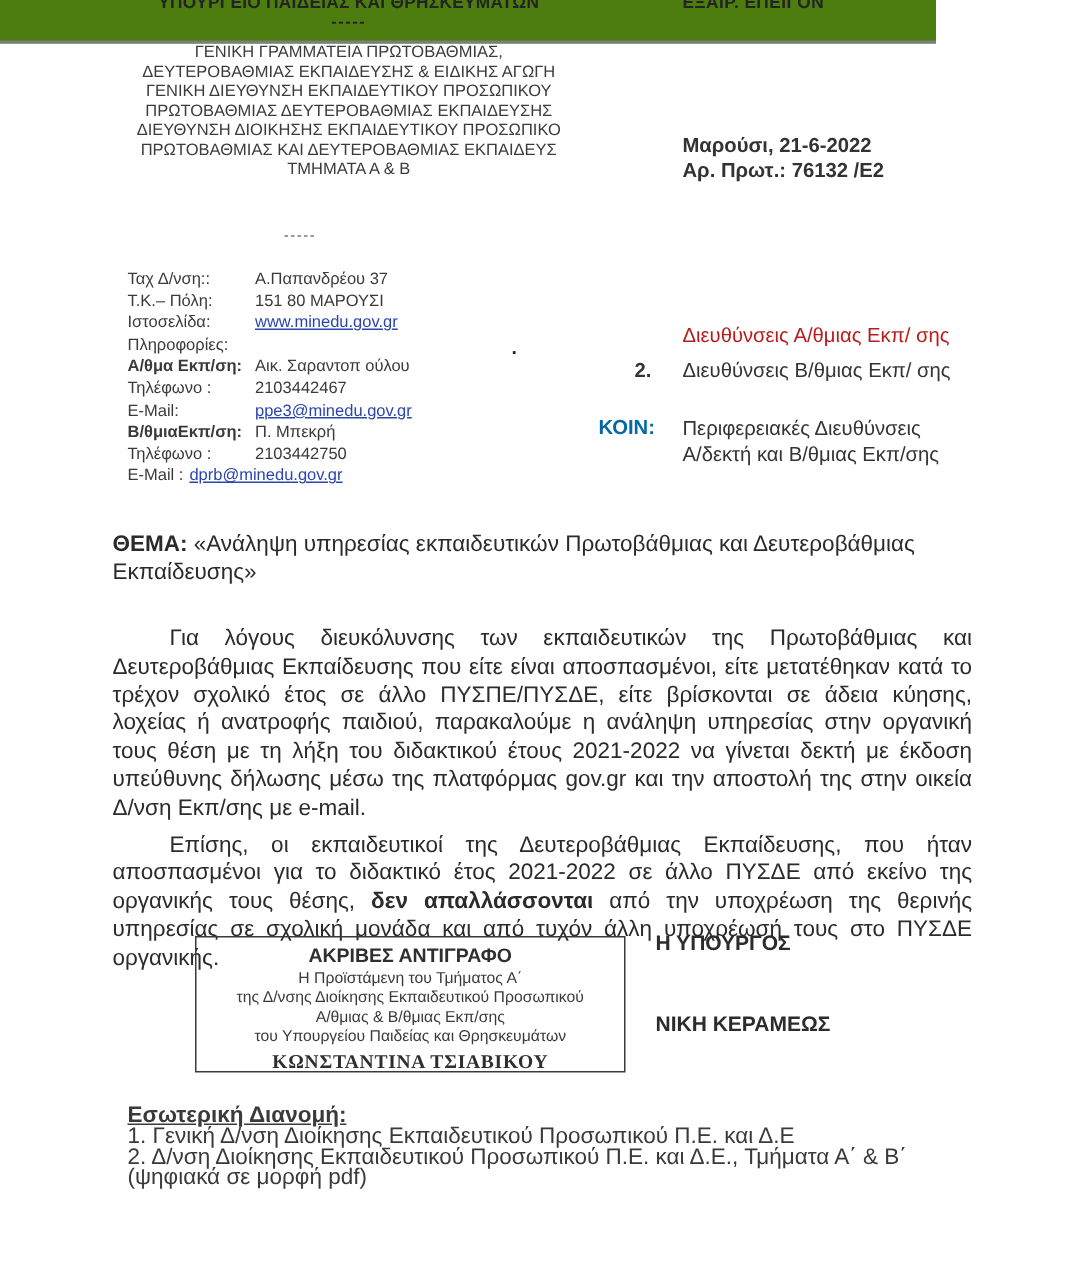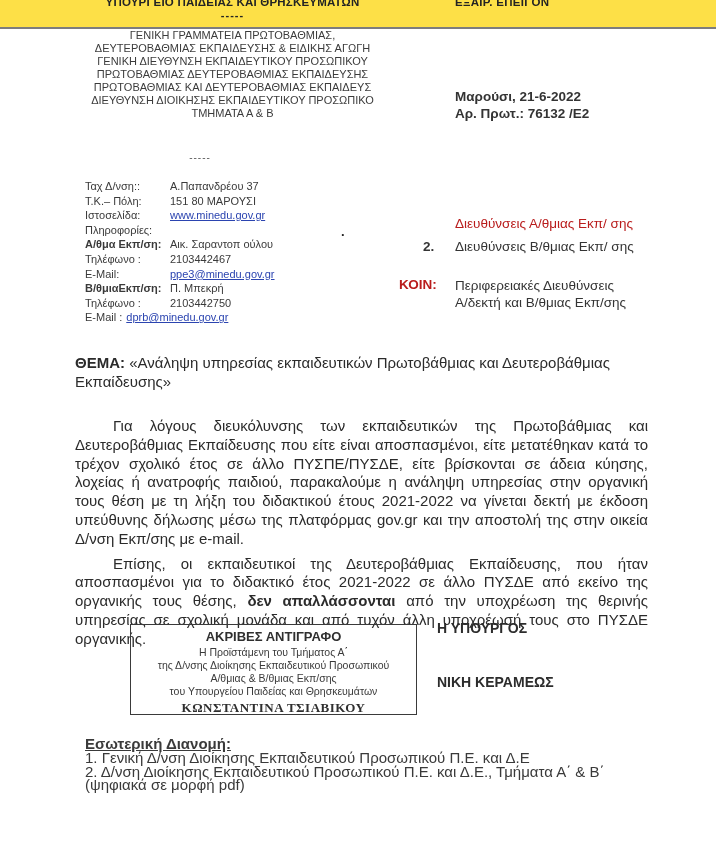--- a/index.html
+++ b/index.html
@@ -7,22 +7,22 @@
     position:relative;
     width:720px;height:846px;
     background:#ffffff;
     font-family:"Liberation Sans", sans-serif;
     color:#2e2e2e;
     overflow:hidden;
     margin:0 auto;
   }
   
   .band{
-    position:absolute;left:0;top:0;width:716px;height:27px;
-    background:#fde047;border-bottom:2px solid #7d7d7d;
+    position:absolute;left:0;top:0;width:624px;height:27px;
+    background:#4d7c0f;border-bottom:2px solid #7d7d7d;
     overflow:hidden;
   }
   .band-ministry{
     position:absolute;left:0;top:-4px;width:465px;
     text-align:center;font-size:11.5px;font-weight:bold;color:#222324;
     letter-spacing:.2px;
   }
   .band-dashes{
     position:absolute;left:0;top:9px;width:465px;
     text-align:center;font-size:11px;font-weight:bold;color:#242424;
@@ -54,21 +54,21 @@
   .crow{display:flex;height:14.6px;align-items:flex-start;white-space:nowrap;}
   .clabel{width:85px;flex:0 0 85px;}
   .clabel.b{font-weight:bold;}
   .crow.inline .clabel{width:auto;flex:0 0 auto;margin-right:4px;}
   .link{color:#2b44b0;text-decoration:underline;cursor:pointer;}
   
   .stray-dot{position:absolute;left:341px;top:224px;font-size:13px;font-weight:bold;color:#222;}
   .recip-item1{position:absolute;left:455px;top:216px;font-size:13.5px;color:#b91c1c;}
   .recip-num2{position:absolute;left:423px;top:239px;font-size:13.5px;font-weight:bold;color:#343434;}
   .recip-item2{position:absolute;left:455px;top:239px;font-size:13.5px;color:#343434;}
-  .koin-label{position:absolute;left:399px;top:277px;font-size:13.5px;font-weight:bold;color:#b91c1c;}
+  .koin-label{position:absolute;left:399px;top:277px;font-size:13.5px;font-weight:bold;color:#0369a1;}
   .koin-lines{position:absolute;left:455px;top:277px;font-size:13.5px;line-height:17px;color:#343434;}
   
   .subject{
     position:absolute;left:75px;top:354px;width:578px;
     font-size:15px;line-height:18.5px;color:#2b2b2b;
   }
   .subject .lbl{font-weight:bold;}
   
   .bodytext{
     position:absolute;left:75px;top:417px;width:573px;
@@ -107,22 +107,22 @@
     <div class="band-ministry">ΥΠΟΥΡΓΕΙΟ ΠΑΙΔΕΙΑΣ ΚΑΙ ΘΡΗΣΚΕΥΜΑΤΩΝ</div>
     <div class="band-dashes">-----</div>
     <div class="band-urgency">ΕΞΑΙΡ. ΕΠΕΙΓΟΝ</div>
   </div>
 
   <div class="letterhead">
     <div>ΓΕΝΙΚΗ ΓΡΑΜΜΑΤΕΙΑ ΠΡΩΤΟΒΑΘΜΙΑΣ,</div>
     <div>ΔΕΥΤΕΡΟΒΑΘΜΙΑΣ ΕΚΠΑΙΔΕΥΣΗΣ &amp; ΕΙΔΙΚΗΣ ΑΓΩΓΗ</div>
     <div>ΓΕΝΙΚΗ ΔΙΕΥΘΥΝΣΗ ΕΚΠΑΙΔΕΥΤΙΚΟΥ ΠΡΟΣΩΠΙΚΟΥ</div>
     <div>ΠΡΩΤΟΒΑΘΜΙΑΣ ΔΕΥΤΕΡΟΒΑΘΜΙΑΣ ΕΚΠΑΙΔΕΥΣΗΣ</div>
+    <div>ΔΙΕΥΘΥΝΣΗ ΔΙΟΙΚΗΣΗΣ ΕΚΠΑΙΔΕΥΤΙΚΟΥ ΠΡΟΣΩΠΙΚΟ</div>
     <div>ΠΡΩΤΟΒΑΘΜΙΑΣ ΚΑΙ ΔΕΥΤΕΡΟΒΑΘΜΙΑΣ ΕΚΠΑΙΔΕΥΣ</div>
-    <div>ΔΙΕΥΘΥΝΣΗ ΔΙΟΙΚΗΣΗΣ ΕΚΠΑΙΔΕΥΤΙΚΟΥ ΠΡΟΣΩΠΙΚΟ</div>
     <div>ΤΜΗΜΑΤΑ Α &amp; Β</div>
   </div>
   <div class="lh-dashes">-----</div>
 
   <div class="protocol">
     <div>Μαρούσι, 21-6-2022</div>
     <div>Αρ. Πρωτ.: 76132 /Ε2</div>
   </div>
 
   <div class="contact">

